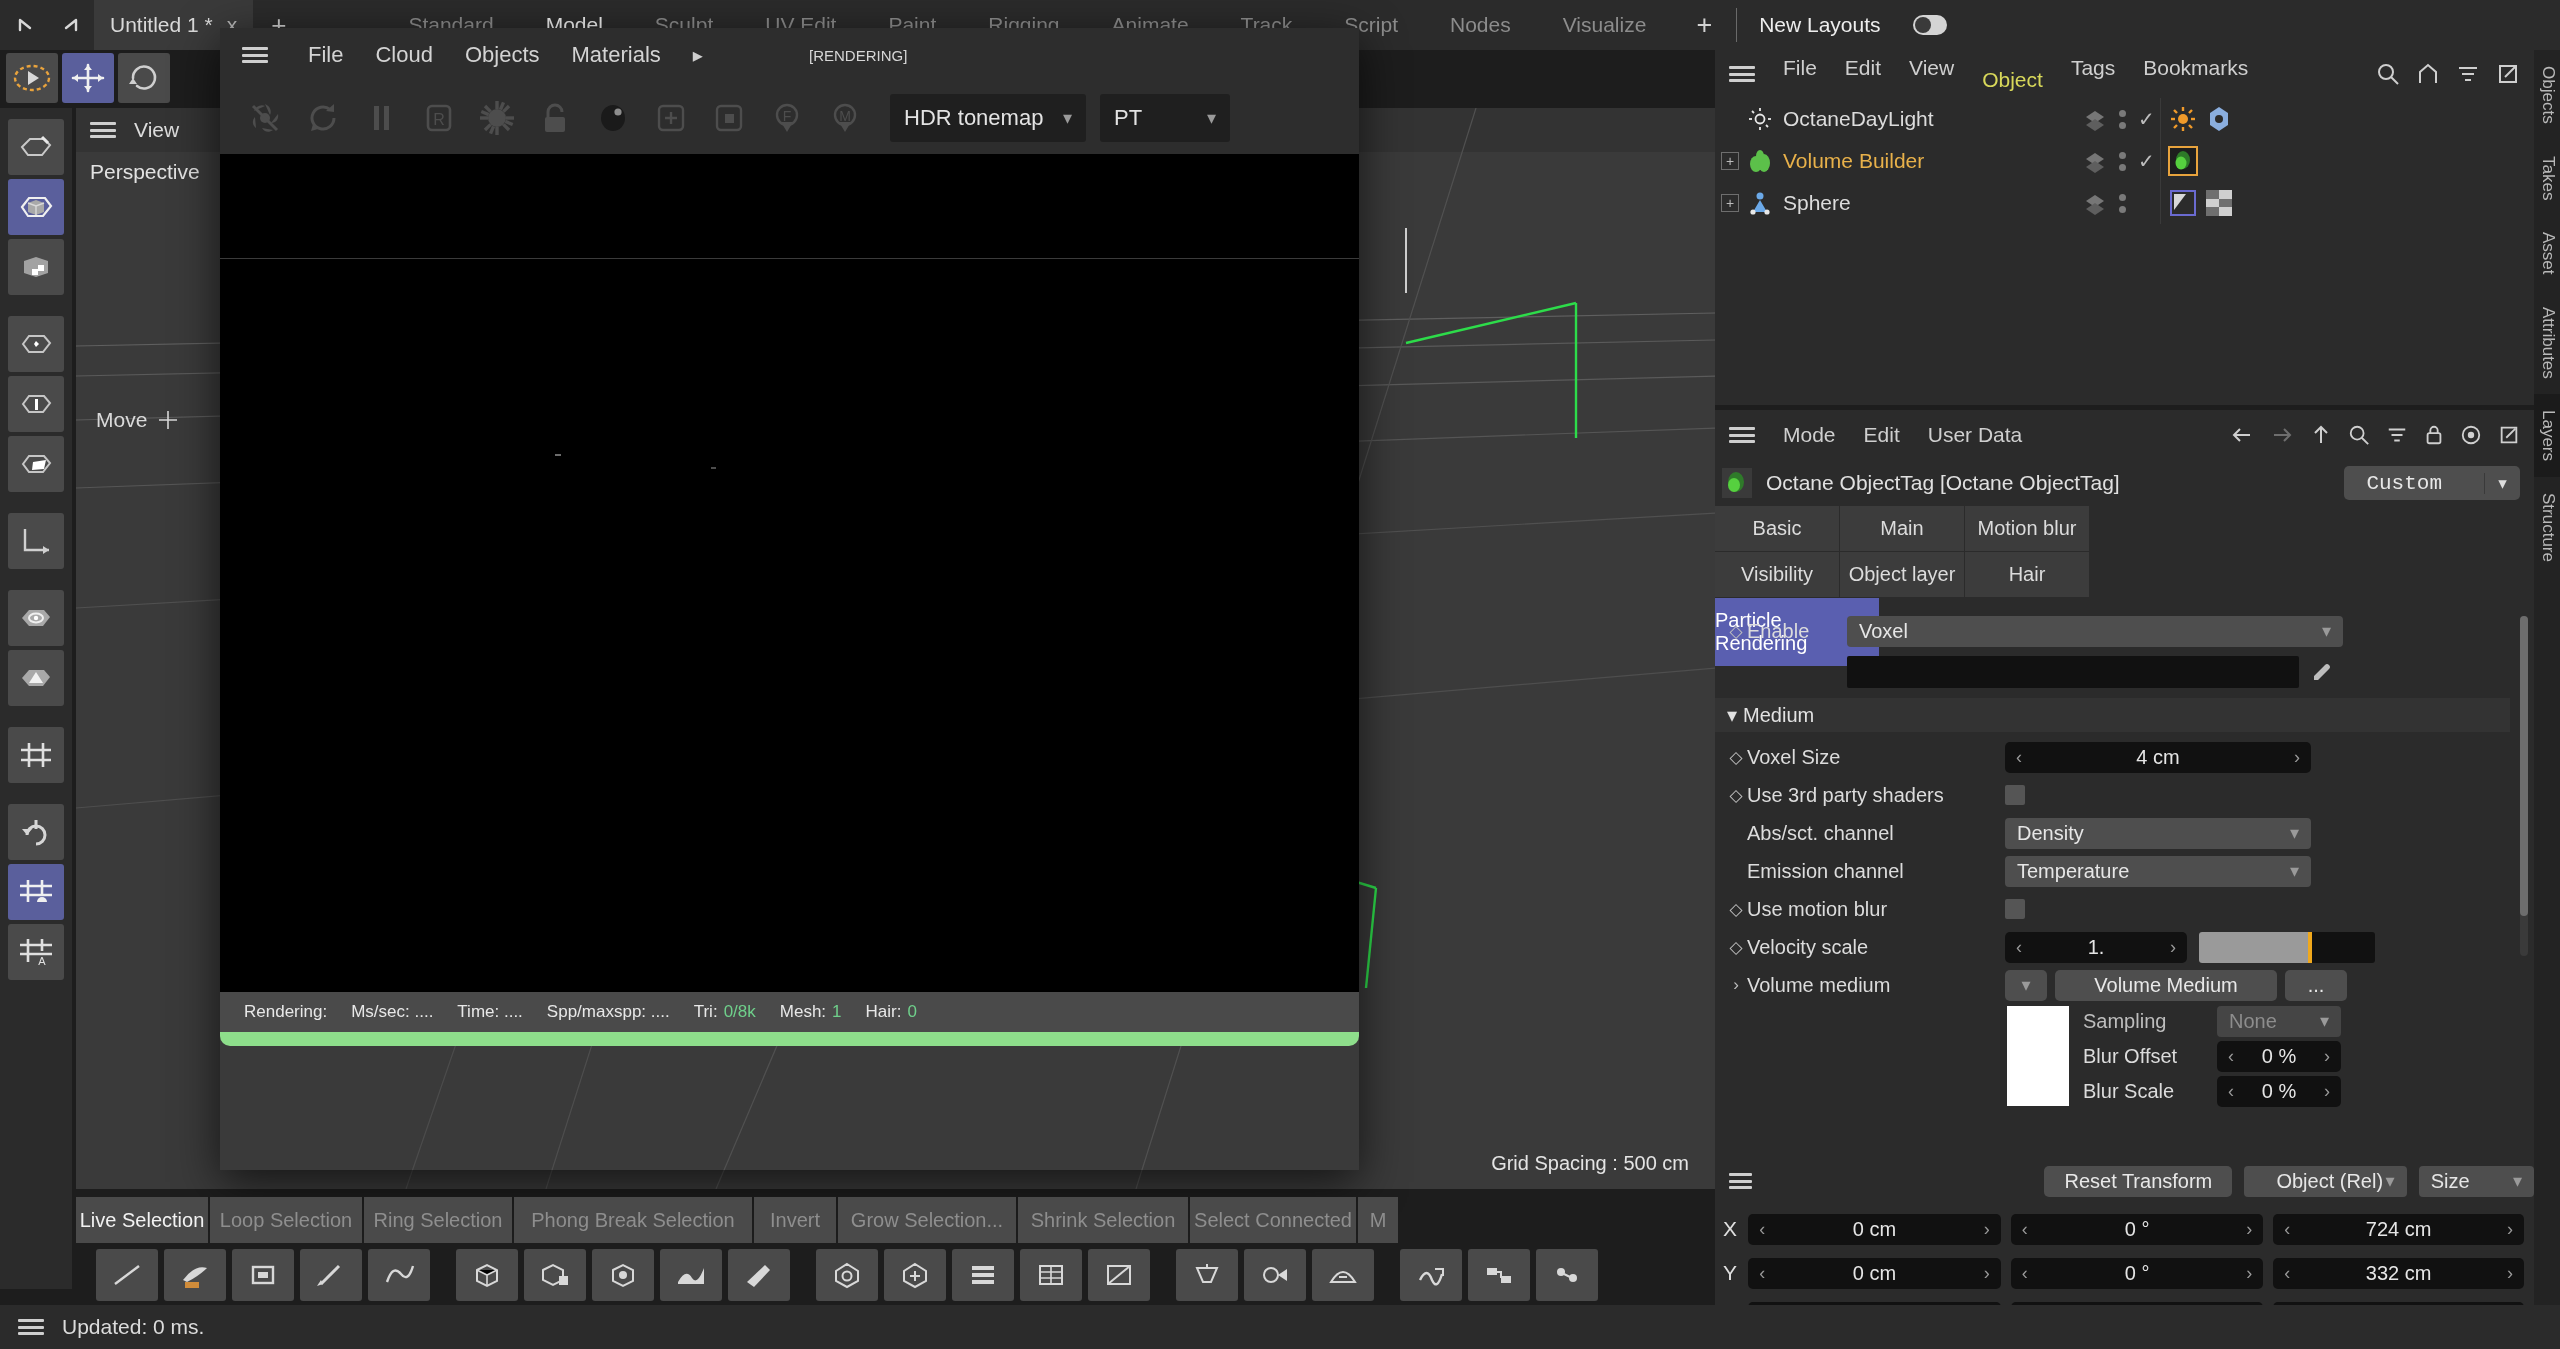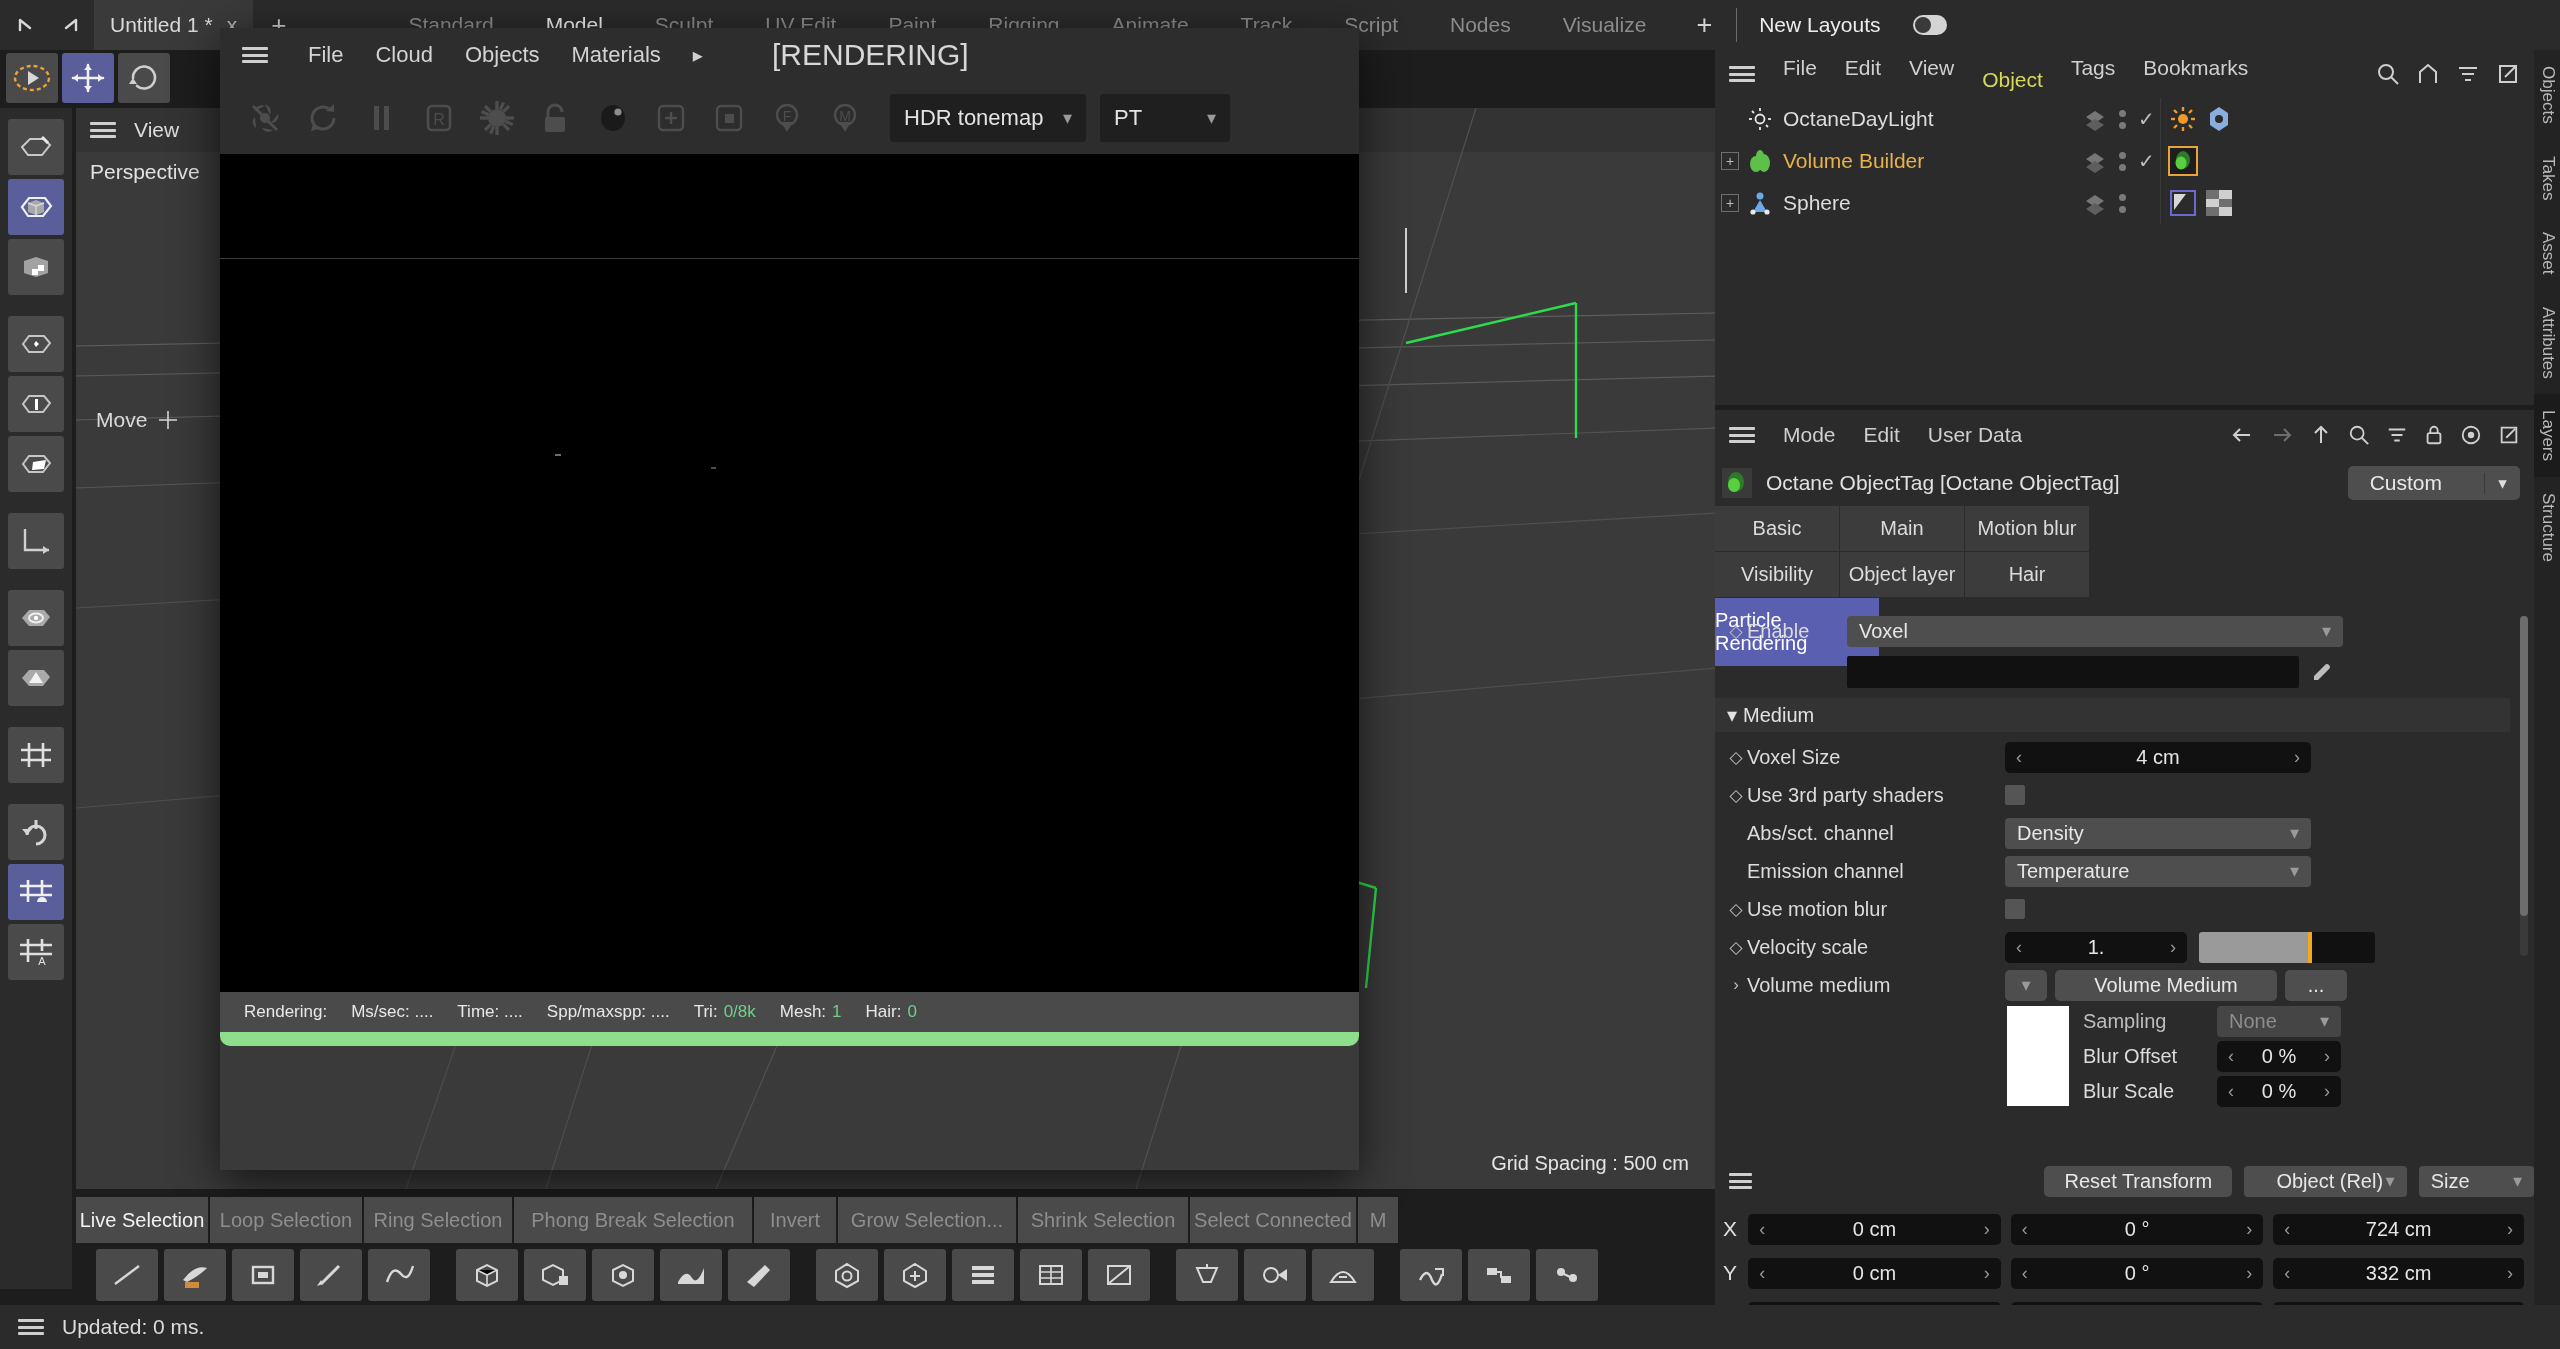--- a/index.html
+++ b/index.html
@@ -103,21 +103,21 @@
     font-size:26px; color:#2b2b2b; font-weight:bold; letter-spacing:.2px;
   }
   .lv-menu{
     height:54px; background:#2d2d2d; display:flex; align-items:center; gap:0; padding-left:22px;
     position:relative;
   }
   .lv-menu .burger{ margin-right:24px; }
   .lvm{ color:#d3d3d3; font-size:22px; padding:0 16px; cursor:pointer;}
   .lvm-arrow{ color:#cfcfcf; font-size:20px; padding:0 16px; cursor:pointer;}
   .lv-rendering{
-    position:absolute; left:552px; color:#d7d7d7; font-size:30px;
+    position:absolute; left:589px; color:#d7d7d7; font-size:15px;
   }
   .lv-tools{
     height:72px; background:#2d2d2d; display:flex; align-items:center; gap:0; padding-left:16px;
   }
   .tbtn{
     width:58px;height:58px; display:flex;align-items:center;justify-content:center;cursor:pointer;
   }
   .ddown{
     height:48px; background:#1f1f1f; border-radius:3px; display:flex; align-items:center;
     justify-content:space-between; padding:0 14px; color:#e3e3e3; font-size:22px; cursor:pointer;
@@ -165,21 +165,21 @@
   .attr-panel{ background:#2b2b2b; position:absolute; top:360px; bottom:194px; left:0; right:0; overflow:hidden;}
   .attr-head{
     height:50px; display:flex; align-items:center; padding-left:14px; position:relative;
   }
   .tagline{ height:46px; display:flex; align-items:center; padding-left:7px; position:relative;}
   .tagline .tname{ color:#e0e0e0; font-size:21px; margin-left:14px;}
   .custom-sel{
     position:absolute; right:14px; display:flex; align-items:center;
     background:#4e4e4e; border-radius:5px; height:34px;
   }
-  .custom-sel .lbl{ color:#e8e8e8; font-size:21px; padding:0 42px 0 22px;}
+  .custom-sel .lbl{ color:#e8e8e8; font-size:21px; padding:0 42px 0 22px;font-family:Liberation Mono, monospace;}
   .custom-sel .arw{ border-left:1px solid #3a3a3a; width:36px; text-align:center; color:#ddd; font-size:17px;}
   .tabs-row{ display:flex; }
   .atab{
     width:125px; height:22px; background:#3c3c3c; color:#dcdcdc; font-size:20px;
     display:flex; align-items:center; justify-content:center; cursor:pointer;
     border-right:1px solid #2b2b2b; border-bottom:1px solid #2b2b2b; padding:11px 0; height:auto;
   }
   .atab.sel{ background:#5a5fb0; color:#fff; }
   .attr-body{ position:absolute; top:200px; left:0; right:0; bottom:0; overflow:hidden;}
   .row{ display:flex; align-items:center; height:38px; padding-left:10px; }

